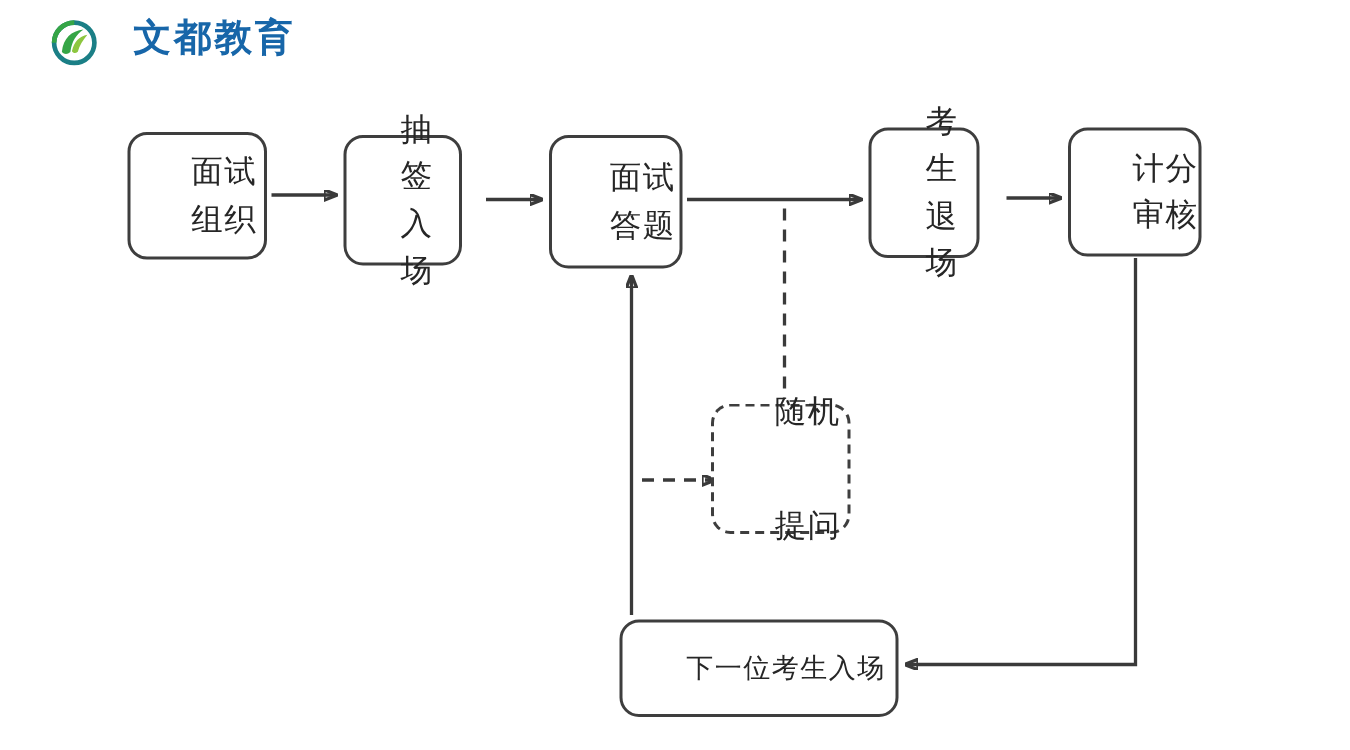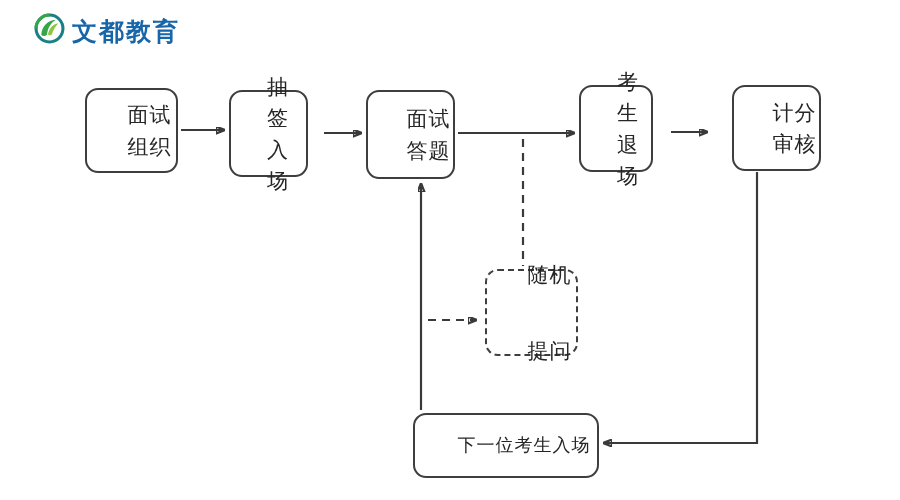--- a/index.html
+++ b/index.html
@@ -14,22 +14,22 @@
     height: 500px;
     background: #ffffff;
     overflow: hidden;
   }
   
   .logo {
     position: absolute;
     left: 34px;
     top: 13px;
     display: flex;
-    align-items: flex-end;
-    gap: 7px;
+    align-items: flex-start;
+    gap: 24px;
   }
   .logo .brand {
     color: #1766a9;
     font-size: 25px;
     font-weight: bold;
     letter-spacing: 2px;
     line-height: 1;
   }
   
   .node {
@@ -54,22 +54,22 @@
   }
   .node.wide {
     flex-direction: row;
     font-size: 18px;
   }
   
   .n-interview-org   { left: 85px;  top: 88px;  width: 93px;  height: 85px; }
   .n-draw-lots       { left: 229px; top: 90px;  width: 79px;  height: 87px; }
   .n-interview-answer{ left: 366px; top: 90px;  width: 89px;  height: 89px; }
   .n-candidate-exit  { left: 579px; top: 85px;  width: 74px;  height: 87px; }
-  .n-score-review    { left: 732px; top: 85px;  width: 89px;  height: 86px; }
-  .n-random-question { left: 485px; top: 269px; width: 93px;  height: 87px; gap: 45px; }
+  .n-score-review    { left: 712px; top: 85px;  width: 89px;  height: 86px; align-items: flex-end; }
+  .n-random-question { left: 474px; top: 269px; width: 93px;  height: 87px; gap: 45px; }
   .n-next-candidate  { left: 413px; top: 413px; width: 186px; height: 65px; }
   
   .connectors {
     position: absolute;
     left: 0;
     top: 0;
     width: 900px;
     height: 500px;
     pointer-events: none;
   }

